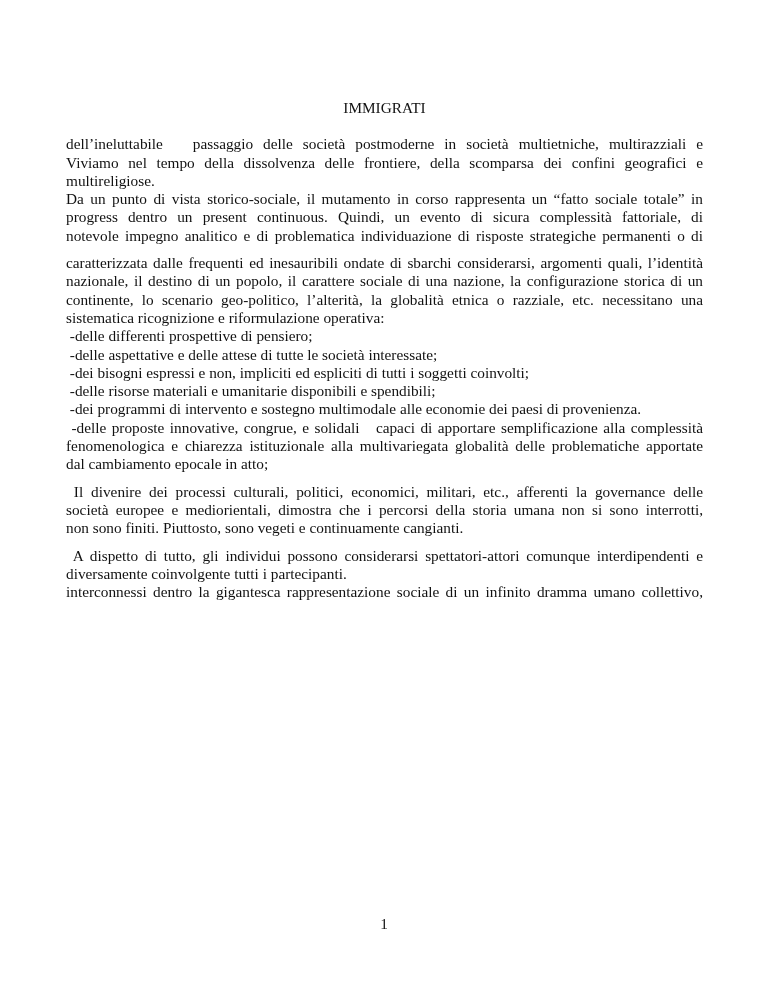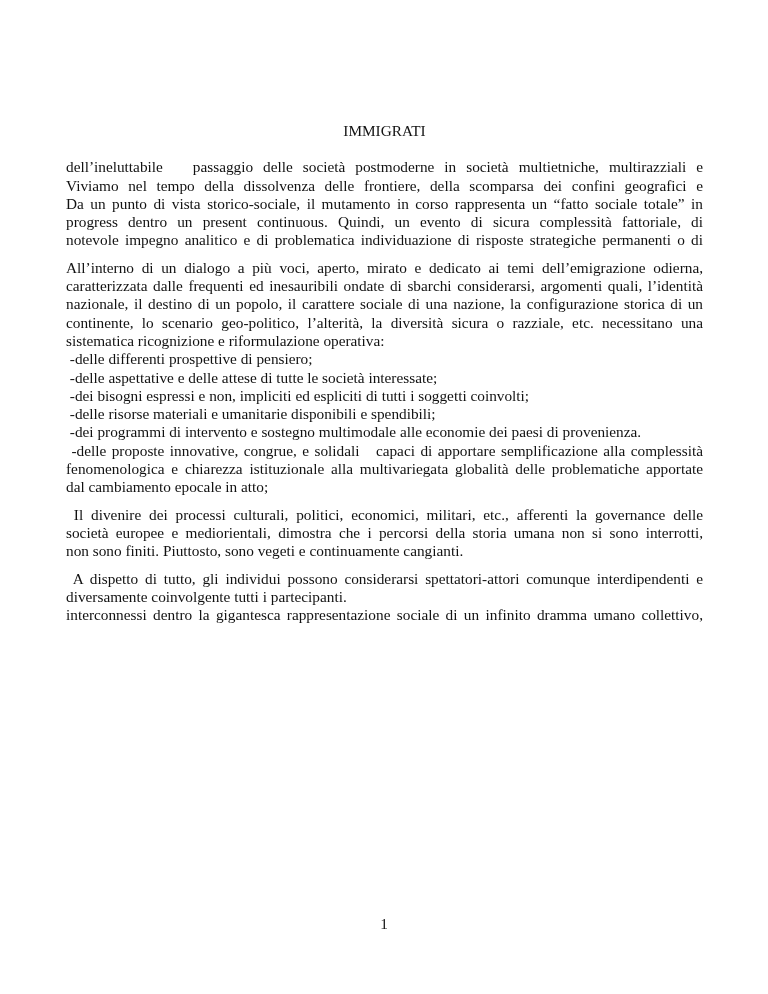--- a/index.html
+++ b/index.html
@@ -17,21 +17,20 @@
     font-size: 15.3px;
     line-height: 18.3px;
     color: #111111;
   }
   .content {
     position: absolute;
     left: 66px;
     top: 0;
     width: 637px;
     padding-top: 99px;
-    margin-top: 23px;
   }
   .doc-title {
     text-align: center;
     margin-bottom: 18px; 
   }
   .block {
     margin: 0;
   }
   .block.gap {
     margin-top: 9px; 
@@ -55,31 +54,31 @@
 </head>
 <body>
 
 <div class="page">
   <div class="content">
     <div class="doc-title">IMMIGRATI</div>
     <div id="doc-body">
         <div class="block">
           <div class="line jst">dell’ineluttabile&nbsp;&nbsp; passaggio delle società postmoderne in società multietniche, multirazziali e</div>
           <div class="line jst">Viviamo nel tempo della dissolvenza delle frontiere, della scomparsa dei confini geografici e</div>
+          <div class="line">multireligiose.</div>
         </div>
         <div class="block">
           <div class="line jst">Da un punto di vista storico-sociale, il mutamento in corso rappresenta un “fatto sociale totale” in</div>
           <div class="line jst">progress dentro un present continuous. Quindi, un evento di sicura complessità fattoriale, di</div>
           <div class="line jst">notevole impegno analitico e di problematica individuazione di risposte strategiche permanenti o di</div>
         </div>
         <div class="block gap">
-          <div class="line jst">All’interno di un dialogo a più voci, aperto, mirato e dedicato ai temi dell’emigrazione odierna,</div>
           <div class="line jst">caratterizzata dalle frequenti ed inesauribili ondate di sbarchi considerarsi, argomenti quali, l’identità</div>
           <div class="line jst">nazionale, il destino di un popolo, il carattere sociale di una nazione, la configurazione storica di un</div>
-          <div class="line jst">continente, lo scenario geo-politico, l’alterità, la diversità sicura o razziale, etc. necessitano una</div>
+          <div class="line jst">continente, lo scenario geo-politico, l’alterità, la globalità etnica o razziale, etc. necessitano una</div>
           <div class="line">sistematica ricognizione e riformulazione operativa:</div>
         </div>
         <div class="block">
           <div class="line">&nbsp;-delle differenti prospettive di pensiero;</div>
         </div>
         <div class="block">
           <div class="line">&nbsp;-delle aspettative e delle attese di tutte le società interessate;</div>
         </div>
         <div class="block">
           <div class="line">&nbsp;-dei bisogni espressi e non, impliciti ed espliciti di tutti i soggetti coinvolti;</div>

